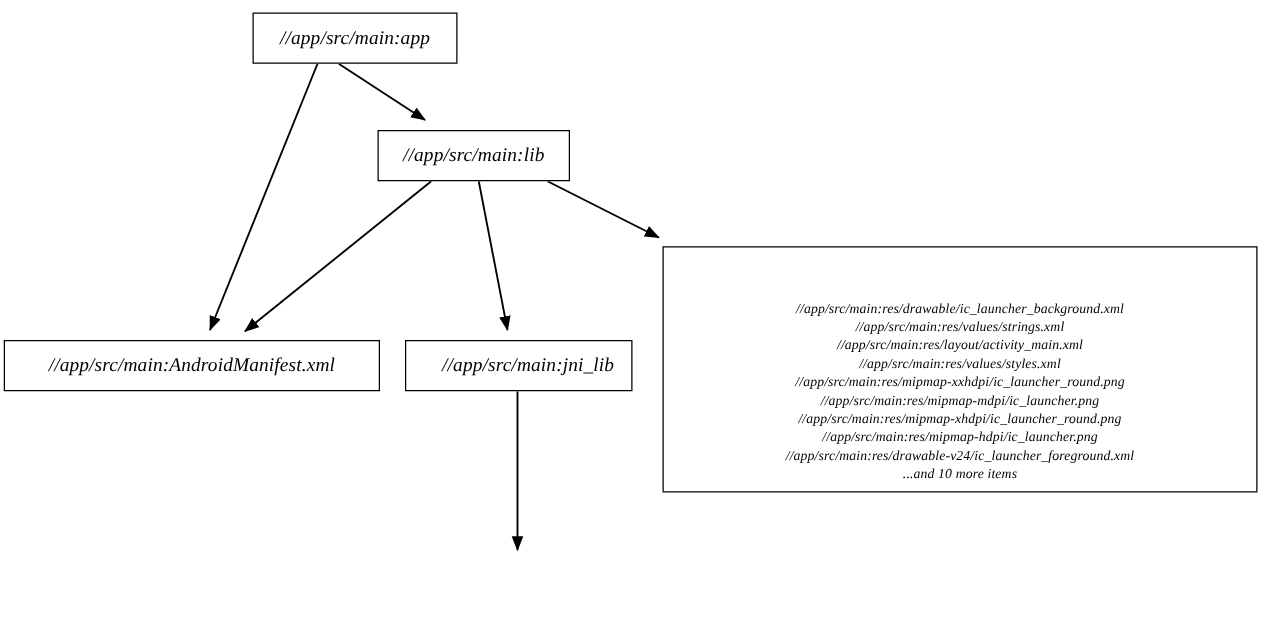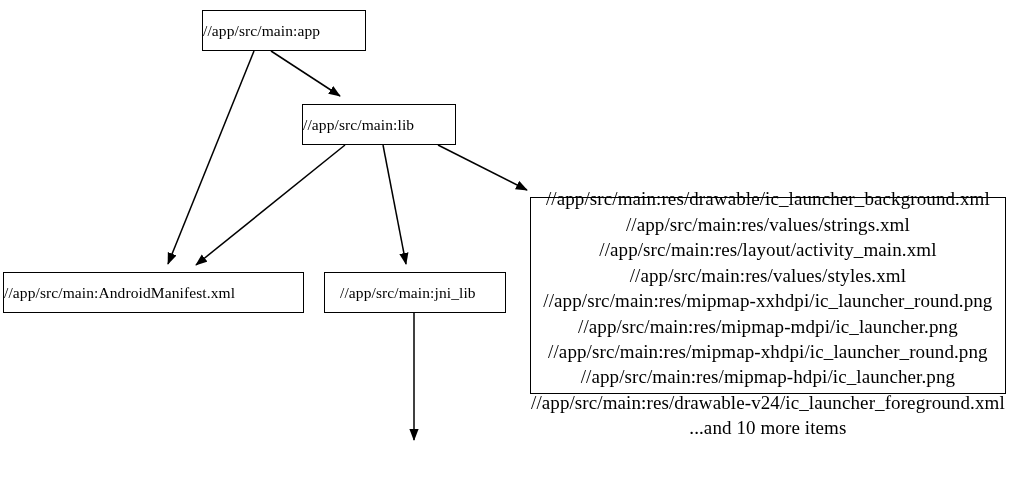--- a/index.html
+++ b/index.html
@@ -31,33 +31,34 @@
     height: 496px;
     pointer-events: none;
   }
   .node {
     position: absolute;
     box-sizing: border-box;
     border: 1px solid #000000;
     background: #ffffff;
     display: flex;
     align-items: center;
-    justify-content: flex-start;
+    justify-content: center;
     text-align: center;
     line-height: 1.0;
+    font-style: italic;
   }
   .node-label {
     display: block;
     white-space: pre;
     font-size: 15.5px;
     letter-spacing: 0.1px;
   }
   .node-multiline .node-label {
     line-height: 1.34;
-    font-size: 19px;
+    font-size: 11px;
     margin-top: 36px;
   }
   
   #node-app        { left: 202px; top: 10px;  width: 164px; height: 41px; }
   #node-lib        { left: 302px; top: 104px; width: 154px; height: 41px; }
   #node-manifest   { left: 3px;   top: 272px; width: 301px; height: 41px; }
   #node-jni        { left: 324px; top: 272px; width: 182px; height: 41px; padding-left: 15px; }
   #node-res        { left: 530px; top: 197px; width: 476px; height: 197px; }
   #node-cpp        { left: 279px; top: 448px; width: 270px; height: 41px; }
 </style>

